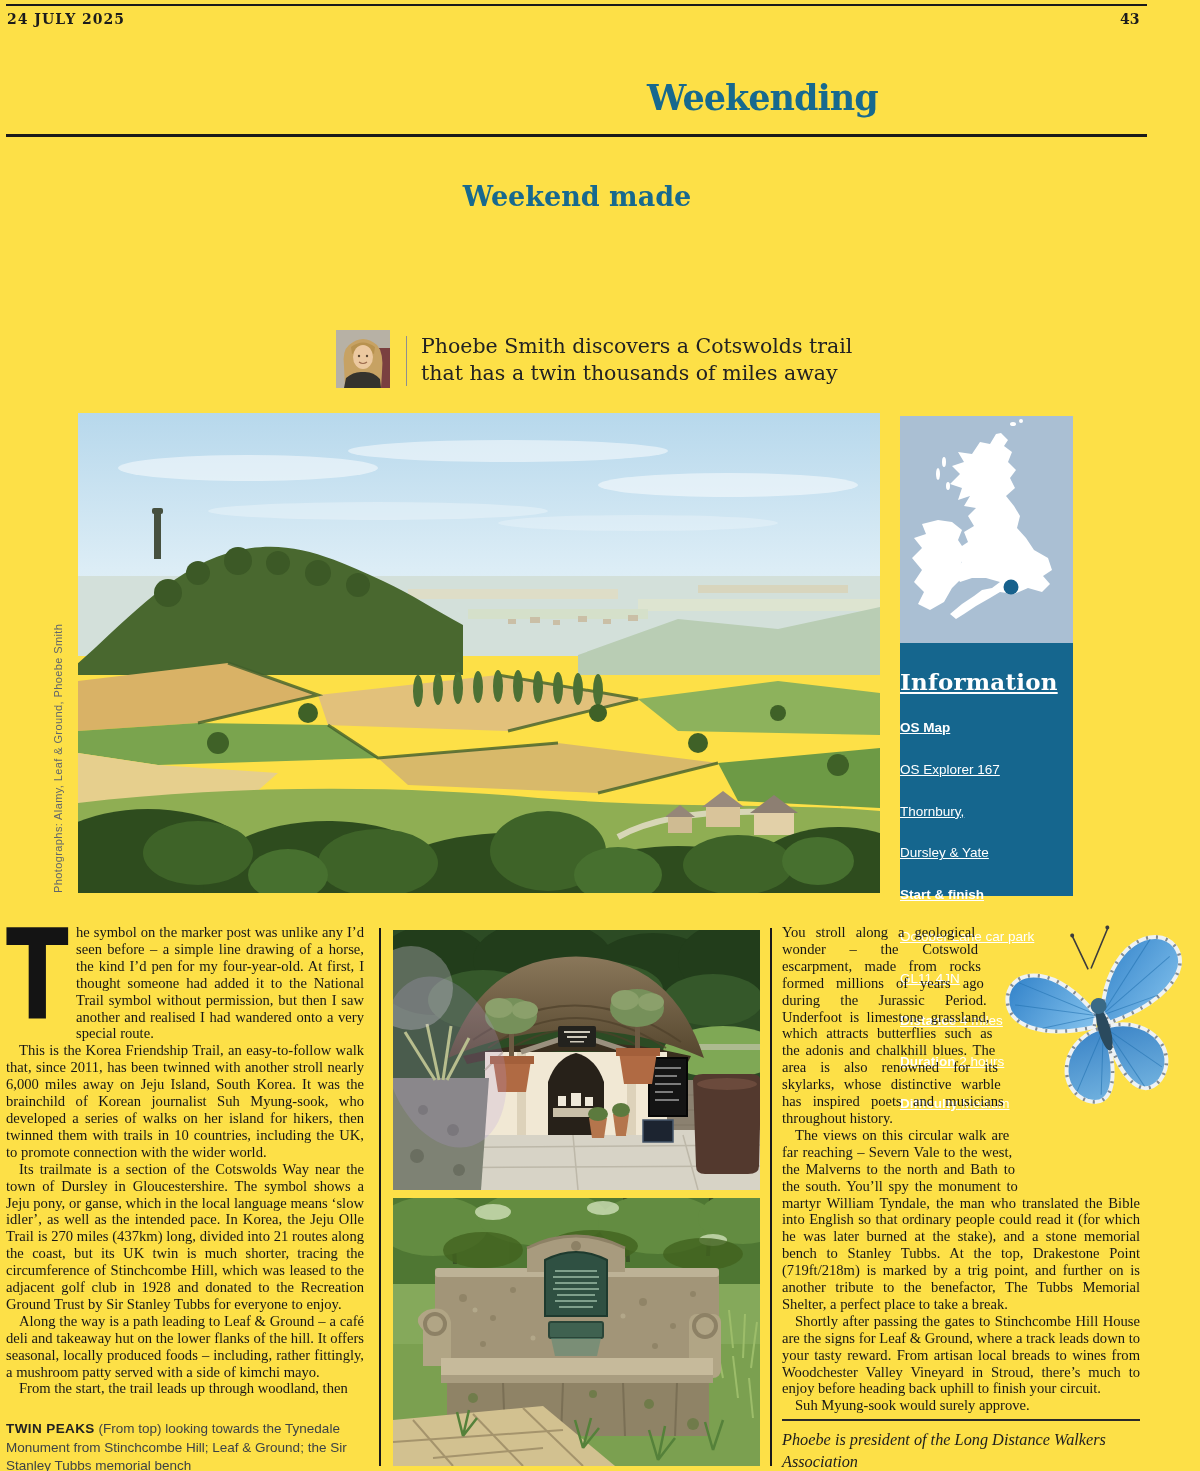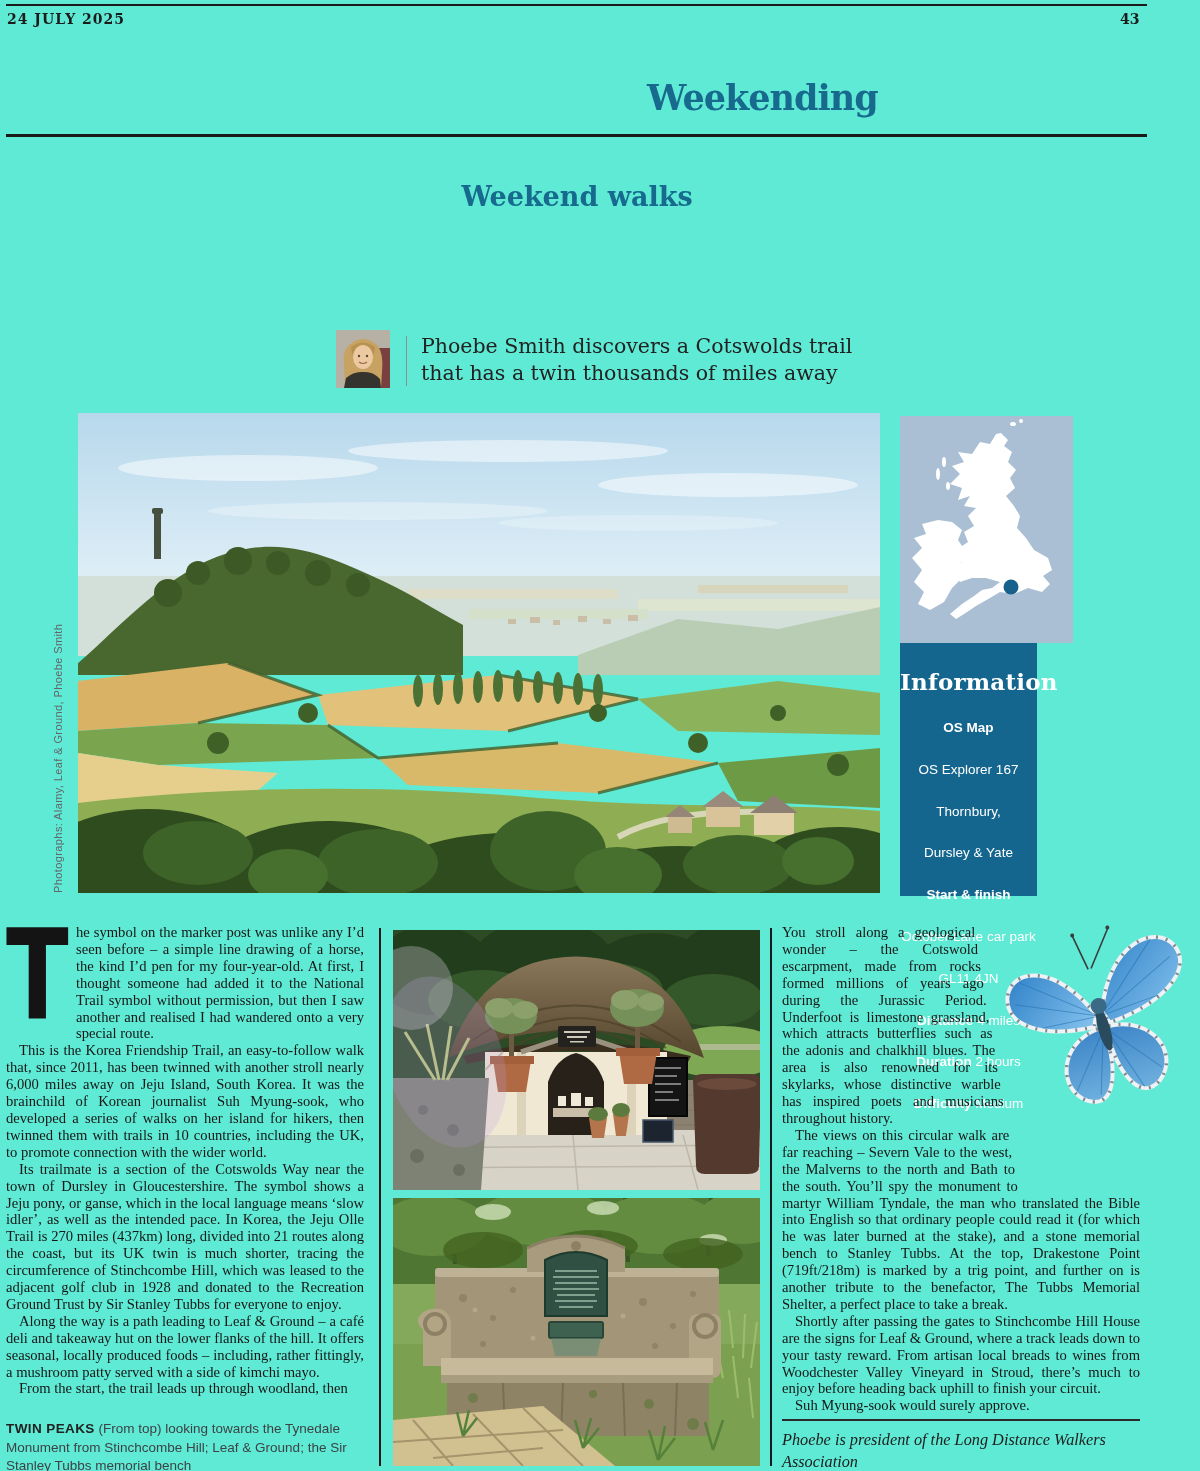--- a/index.html
+++ b/index.html
@@ -1,16 +1,16 @@
 <!DOCTYPE html>
 <html><head>
 <meta charset="utf-8">
 <style>
   html,body{margin:0;padding:0;background:#fff;}
-  .page{position:relative;width:1200px;height:1471px;background:#5eead4;overflow:hidden;
+  .page{position:relative;width:1200px;height:1471px;background:#fde047;overflow:hidden;
         font-family:"Liberation Serif",serif;color:#161616;}
   .abs{position:absolute;}
 
   
   .rule{background:#1a1a1a;}
   .rule-top{left:6px;top:4px;width:1141px;height:2px;}
   .rule-mid{left:6px;top:134px;width:1141px;height:3px;}
   .date{left:7px;top:11px;font-family:"DejaVu Serif",serif;font-weight:bold;font-size:14px;letter-spacing:1px;color:#1c1c1c;}
   .pageno{left:1120px;top:11px;width:27px;text-align:left;font-family:"DejaVu Serif",serif;font-weight:bold;font-size:14px;color:#1c1c1c;}
   .section-title{left:647px;top:74px;width:500px;text-align:left;font-family:"DejaVu Serif",serif;
@@ -29,21 +29,21 @@
               font-size:20.5px;line-height:27px;color:#222;}
 
   
   .credit{left:52px;top:413px;height:480px;width:14px;writing-mode:vertical-rl;transform:rotate(180deg);
           font-family:"Liberation Sans",sans-serif;font-size:11px;letter-spacing:.4px;color:#62666a;}
   .mainphoto{left:78px;top:413px;width:802px;height:480px;}
   .mainphoto svg{display:block;}
 
   
   .mapbox{left:900px;top:416px;width:173px;height:227px;background:#aabfd3;}
-  .infobox{left:900px;top:643px;width:137px;height:253px;background:#15668e;color:#fff;text-align:center;}
+  .infobox{left:900px;top:643px;width:173px;height:253px;background:#15668e;color:#fff;text-decoration:underline;}
   .infobox h3{margin:25px 0 8px 0;font-family:"DejaVu Serif",serif;font-weight:bold;font-size:23px;letter-spacing:.2px;}
   .inf-line{font-family:"Liberation Sans",sans-serif;font-size:13.5px;line-height:17.8px;margin-top:24px;}
   .inf-line .b{font-weight:bold;}
 
   
   .colL{left:6px;top:924px;width:358px;}
   .colR{left:782px;top:924px;width:358px;}
   .bodycol p{margin:0;font-size:14.6px;line-height:16.9px;text-align:justify;color:#161616;}
   .bodycol p + p{text-indent:13px;}
   .dropcap{float:left;font-family:"DejaVu Sans",sans-serif;font-weight:bold;font-size:124px;line-height:96px;
@@ -71,21 +71,21 @@
 <body>
 
 <div class="page">
 
   <div class="abs rule rule-top"></div>
   <div class="abs date">24 JULY 2025</div>
   <div class="abs pageno">43</div>
   <div class="abs section-title">Weekending</div>
   <div class="abs rule rule-mid"></div>
 
-  <div class="abs kicker">Weekend walks</div>
+  <div class="abs kicker">Weekend made</div>
 
   <div class="abs avatar">
     <svg width="54" height="58" viewBox="0 0 54 58">
       <rect width="54" height="58" fill="#b7b1a5"></rect>
       <rect x="40" y="18" width="14" height="40" fill="#7a4040"></rect>
       <path d="M13,15 Q27,3 41,15 Q48,23 46,42 L45,58 L9,58 L8,36 Q6,21 13,15 Z" fill="#c7a263"></path>
       <path d="M15,17 Q27,8 39,17 L38,24 Q27,18 16,24 Z" fill="#b8924f"></path>
       <ellipse cx="27" cy="27" rx="10" ry="12" fill="#ecc9a0"></ellipse>
       <circle cx="23" cy="26" r="1.2" fill="#5a4632"></circle>
         <circle cx="31" cy="26" r="1.2" fill="#5a4632"></circle>

